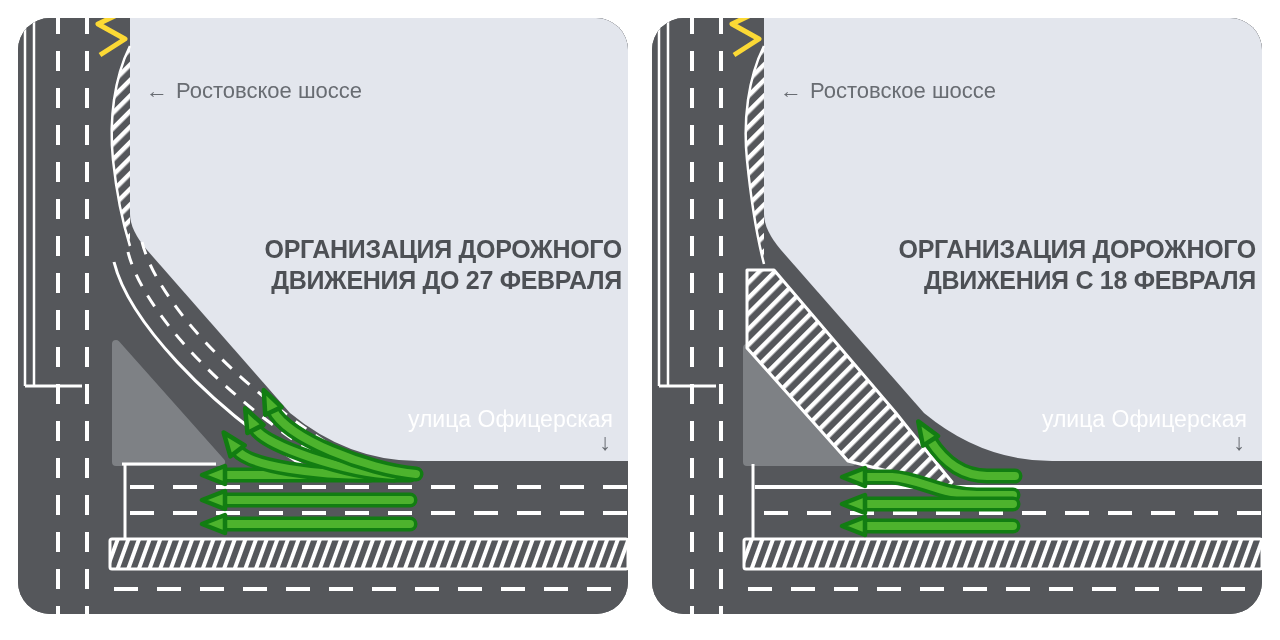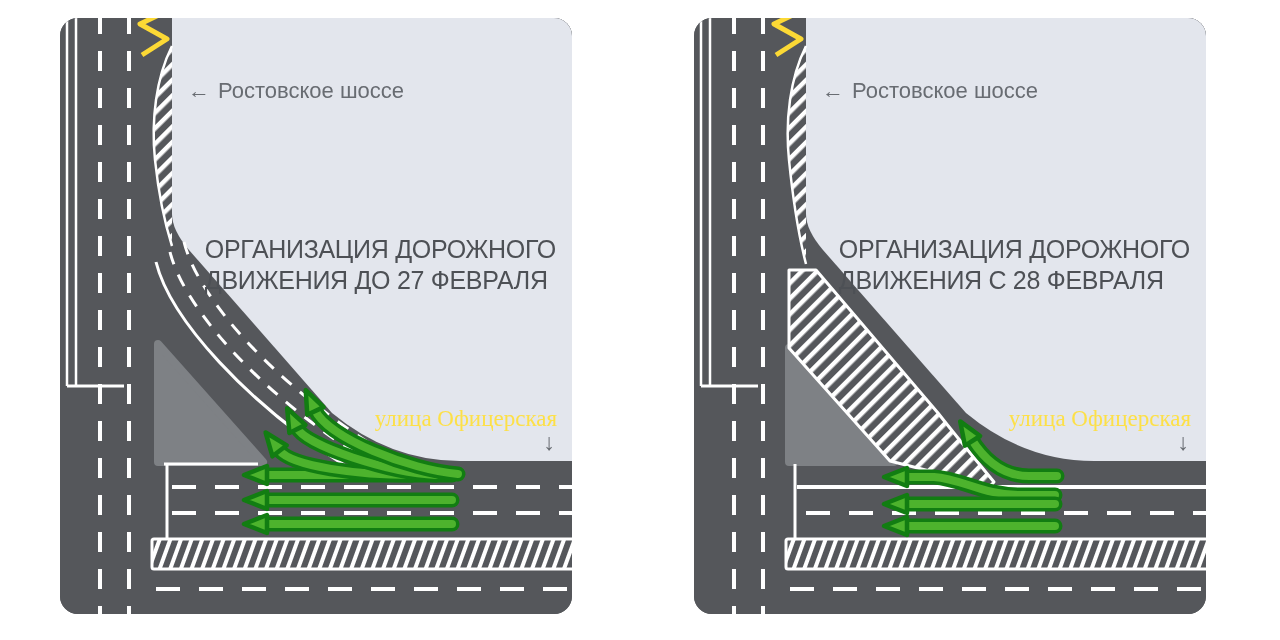--- a/index.html
+++ b/index.html
@@ -2,22 +2,22 @@
 <html><head>
 <meta charset="utf-8">
 <style>
   html,body{margin:0;padding:0;}
   body{
     width:1280px;height:640px;position:relative;overflow:hidden;
     background:#ffffff;
     font-family:"Liberation Sans", sans-serif;
   }
   .panel{
-    position:absolute;top:18px;width:512px;height:596px;
-    border-radius:18px;overflow:hidden;background:#55575b;margin-left:42px;
+    position:absolute;top:18px;width:610px;height:596px;
+    border-radius:32px;overflow:hidden;background:#55575b;
   }
   .panel.left{left:18px;}
   .panel.right{left:652px;}
   .panel svg{position:absolute;left:0;top:0;display:block;}
 
   
   .wl{stroke:#ffffff;fill:none;}
   .w2{stroke-width:2.5;}
   .w3{stroke-width:3;}
   .w4{stroke-width:4;}
@@ -27,27 +27,27 @@
   .ad{stroke:#127d12;stroke-width:15;fill:none;stroke-linecap:round;}
   .al{stroke:#4db32d;stroke-width:8;fill:none;stroke-linecap:round;}
 
   
   .hwy-label{
     position:absolute;left:128px;top:60px;
     font-size:22px;color:#686c72;white-space:nowrap;
   }
   .hwy-label .arr{margin-right:8px;}
   .panel-title{
-    position:absolute;right:16px;top:216px;
-    font-size:25px;line-height:31px;font-weight:400;
-    letter-spacing:-0.3px;color:#4d5055;white-space:nowrap;
+    position:absolute;right:6px;top:216px;
+    font-size:25px;line-height:31px;font-weight:700;
+    letter-spacing:-0.3px;color:#4d5055;text-align:right;white-space:nowrap;
   }
   .street-label{
     position:absolute;right:15px;top:388px;
-    font-size:23px;color:#fde047;white-space:nowrap;font-family:Liberation Serif, serif;
+    font-size:23px;color:#ffffff;white-space:nowrap;
   }
   .street-down{
     position:absolute;right:17px;top:411px;
     font-size:23px;color:#686c72;
   }
 </style>
 </head>
 <body>
 
 <div class="panel left">
@@ -196,17 +196,17 @@
       <path class="ad" d="M361,508 H212"></path>
       <path class="al" d="M361,508 H212" marker-end="url(#mk-R)"></path>
     </g>
   </svg>
 
   <div class="hwy-label">
     <span class="arr">←</span><span>Ростовское шоссе</span>
   </div>
   <div class="panel-title">
     <span>ОРГАНИЗАЦИЯ ДОРОЖНОГО</span><br>
-    <span>ДВИЖЕНИЯ С 28 ФЕВРАЛЯ</span>
+    <span>ДВИЖЕНИЯ С 18 ФЕВРАЛЯ</span>
   </div>
   <div class="street-label">улица Офицерская</div>
   <div class="street-down">↓</div>
 </div>
 
 </body></html>

